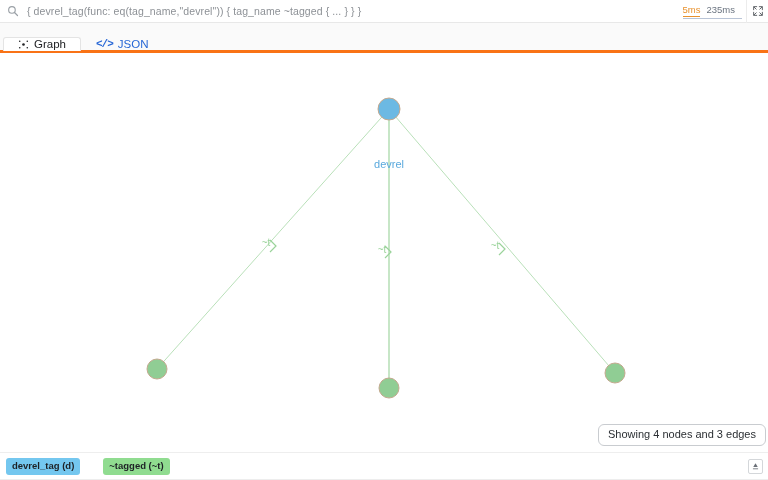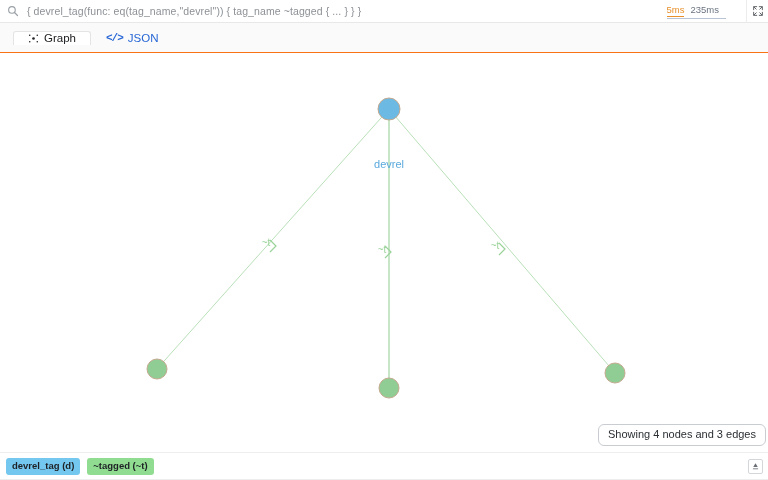--- a/index.html
+++ b/index.html
@@ -44,21 +44,21 @@
     overflow: hidden;
   }
   .timing {
     flex: 0 0 auto;
     display: flex;
     align-items: baseline;
     gap: 6px;
     font-size: 9.5px;
     padding: 0 7px 0 0;
     border-bottom: 1px solid #b9c4d6;
-    margin-right: 20px;
+    margin-right: 4px;
     height: 15px;
   }
   .timing .server-lat {
     color: #e8912d;
     border-bottom: 1px solid #e8912d;
     padding-bottom: 1px;
   }
   .timing .total-lat { color: #6b7480; }
   .expand-btn {
     flex: 0 0 22px;
@@ -67,24 +67,24 @@
     border-left: 1px solid #ececec;
     color: #5f6368;
     cursor: pointer;
   }
 
   
   .tabbar {
     height: 30px;
     flex: 0 0 30px;
     display: flex;
-    align-items: center;
+    align-items: flex-end;
     background: #fafafa;
-    border-bottom: 1px solid #f97316;
-    padding-left: 13px;
+    border-bottom: 3px solid #f97316;
+    padding-left: 3px;
   }
   .tab {
     display: flex; align-items: center; gap: 5px;
     padding: 0 14px;
     font-size: 11.5px;
     color: #4a4f55;
     cursor: pointer;
     border: 1px solid transparent;
     border-bottom: none;
     position: relative;
@@ -138,21 +138,21 @@
     padding: 4px 9px 5px 9px;
     line-height: 1;
   }
 
   
   .legend {
     flex: 0 0 28px;
     height: 28px;
     display: flex;
     align-items: center;
-    gap: 7px;
+    gap: 23px;
     padding: 0 6px;
     border-top: 1px solid #eeeeee;
     background: #fff;
     position: relative;
   }
   .chip {
     font-size: 9.5px;
     font-weight: bold;
     color: #1d2125;
     border-radius: 3px;

